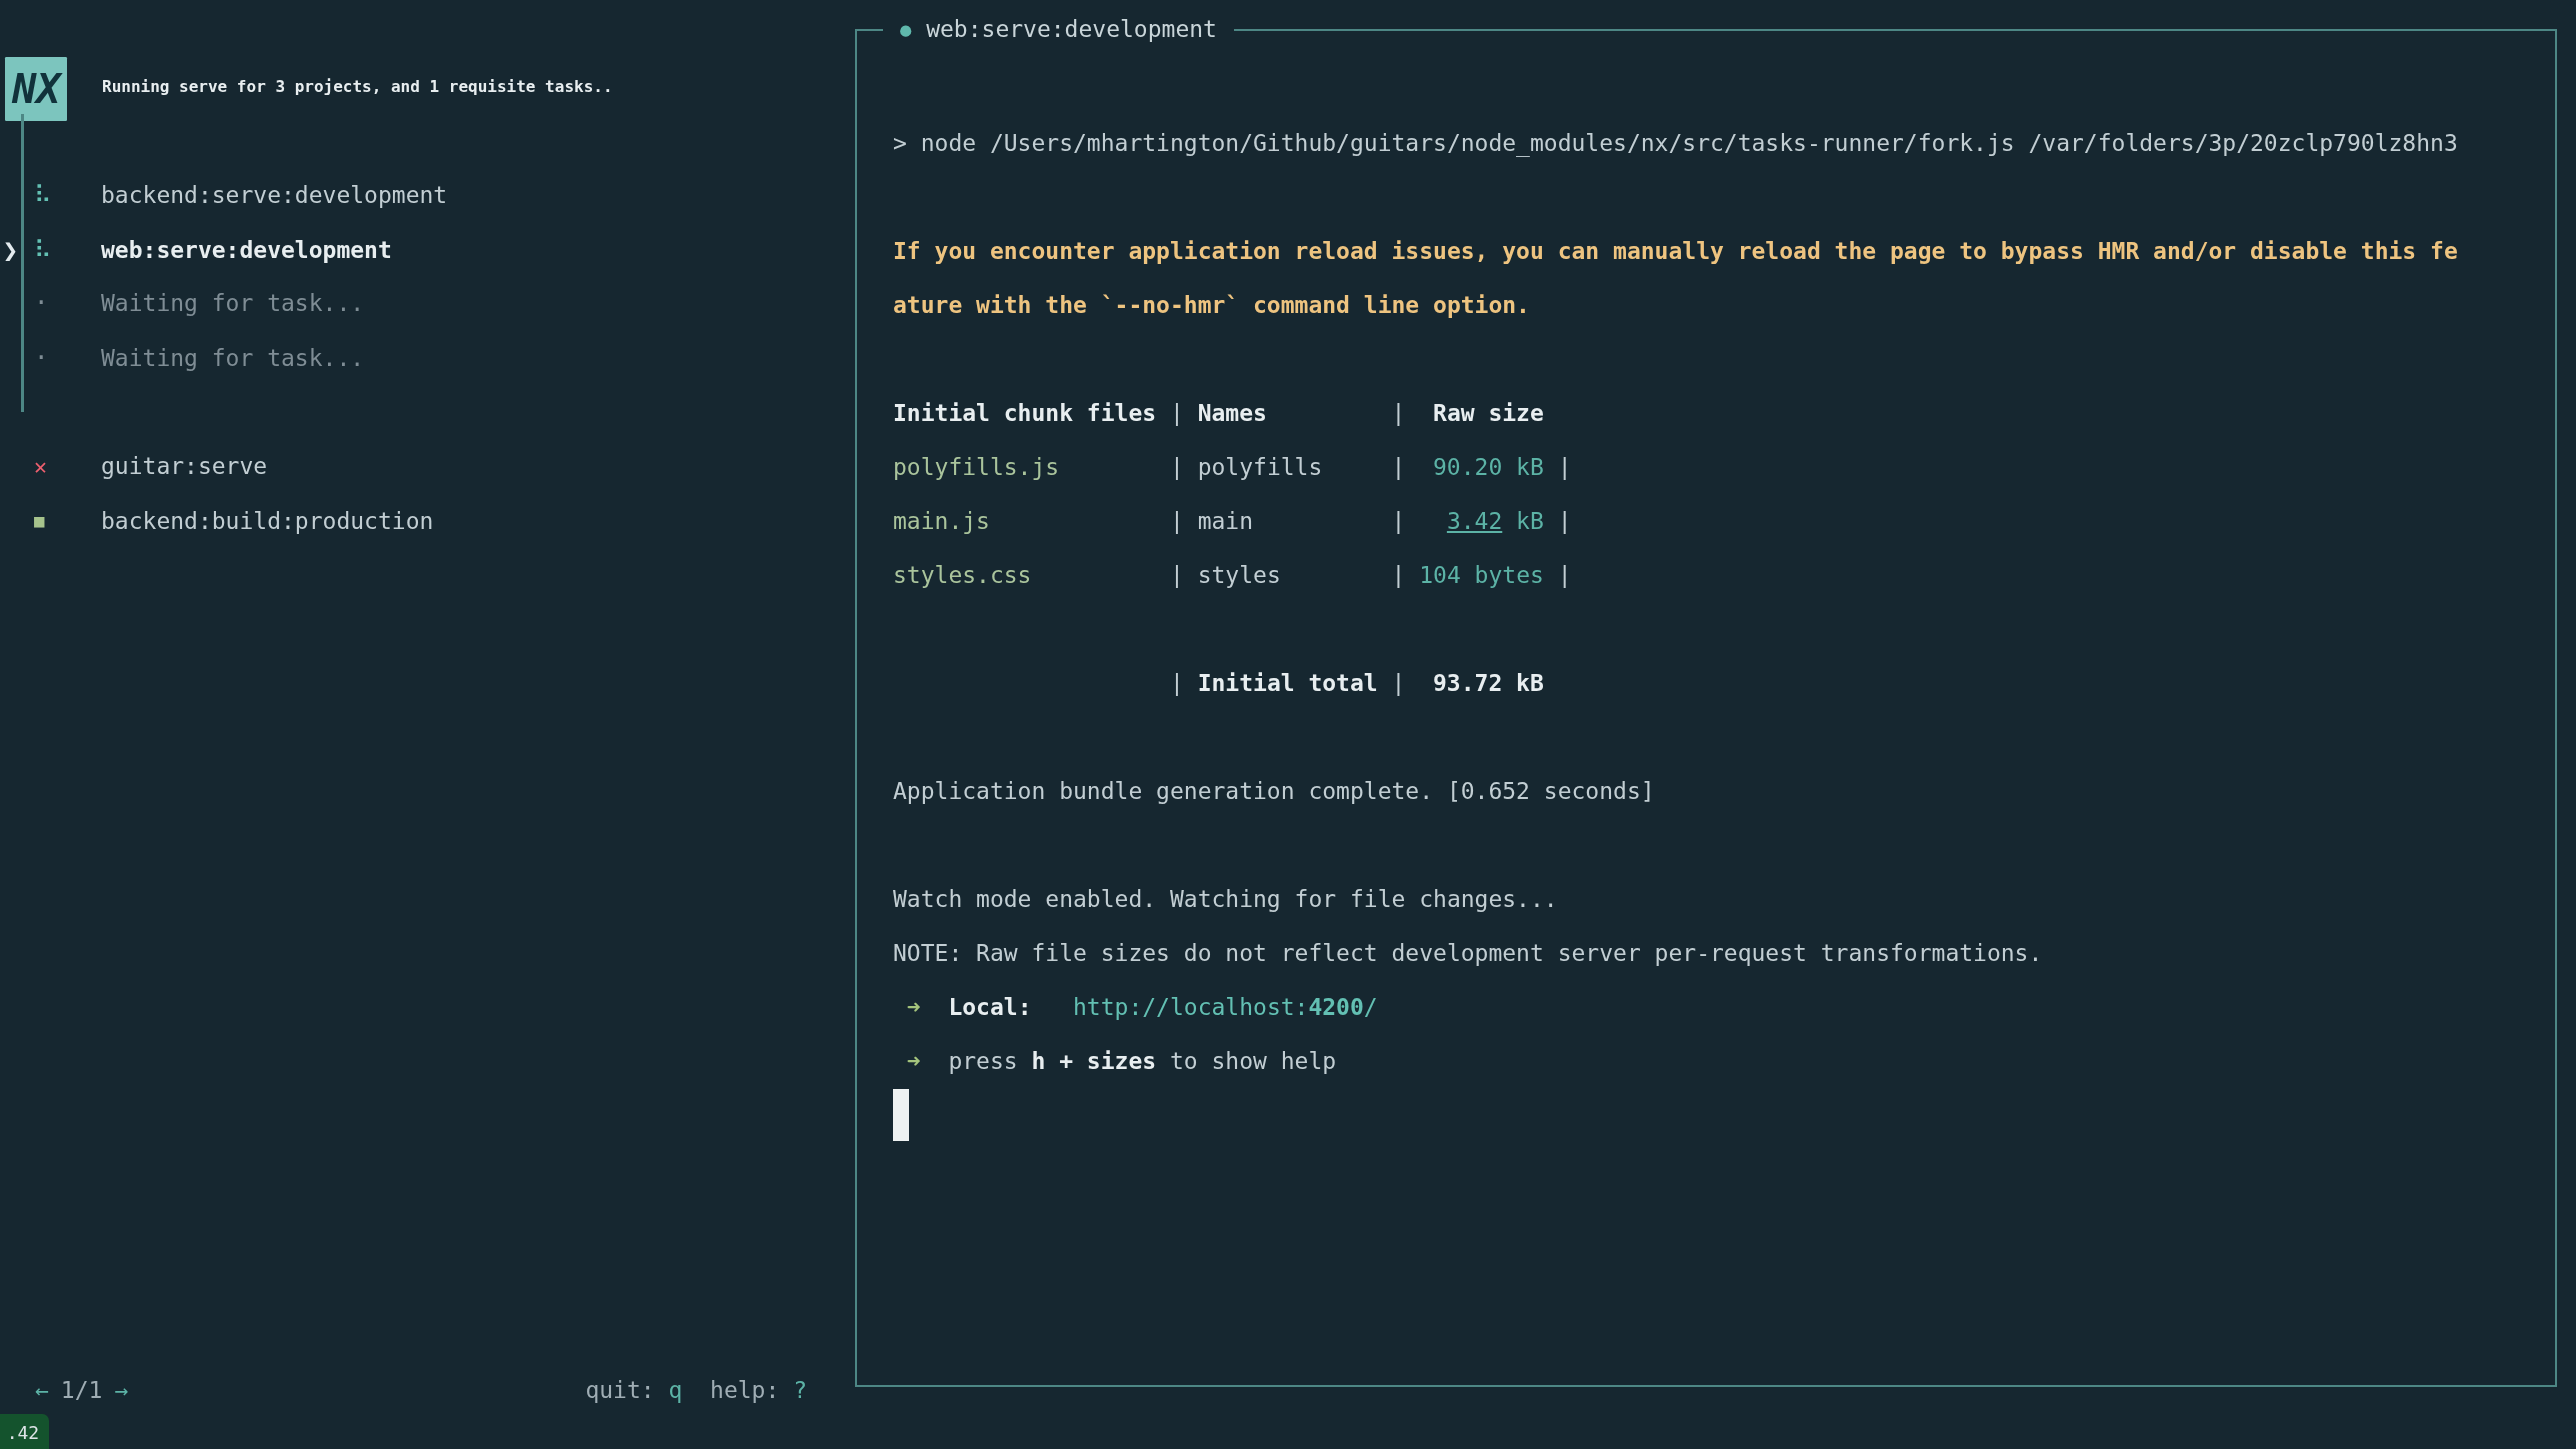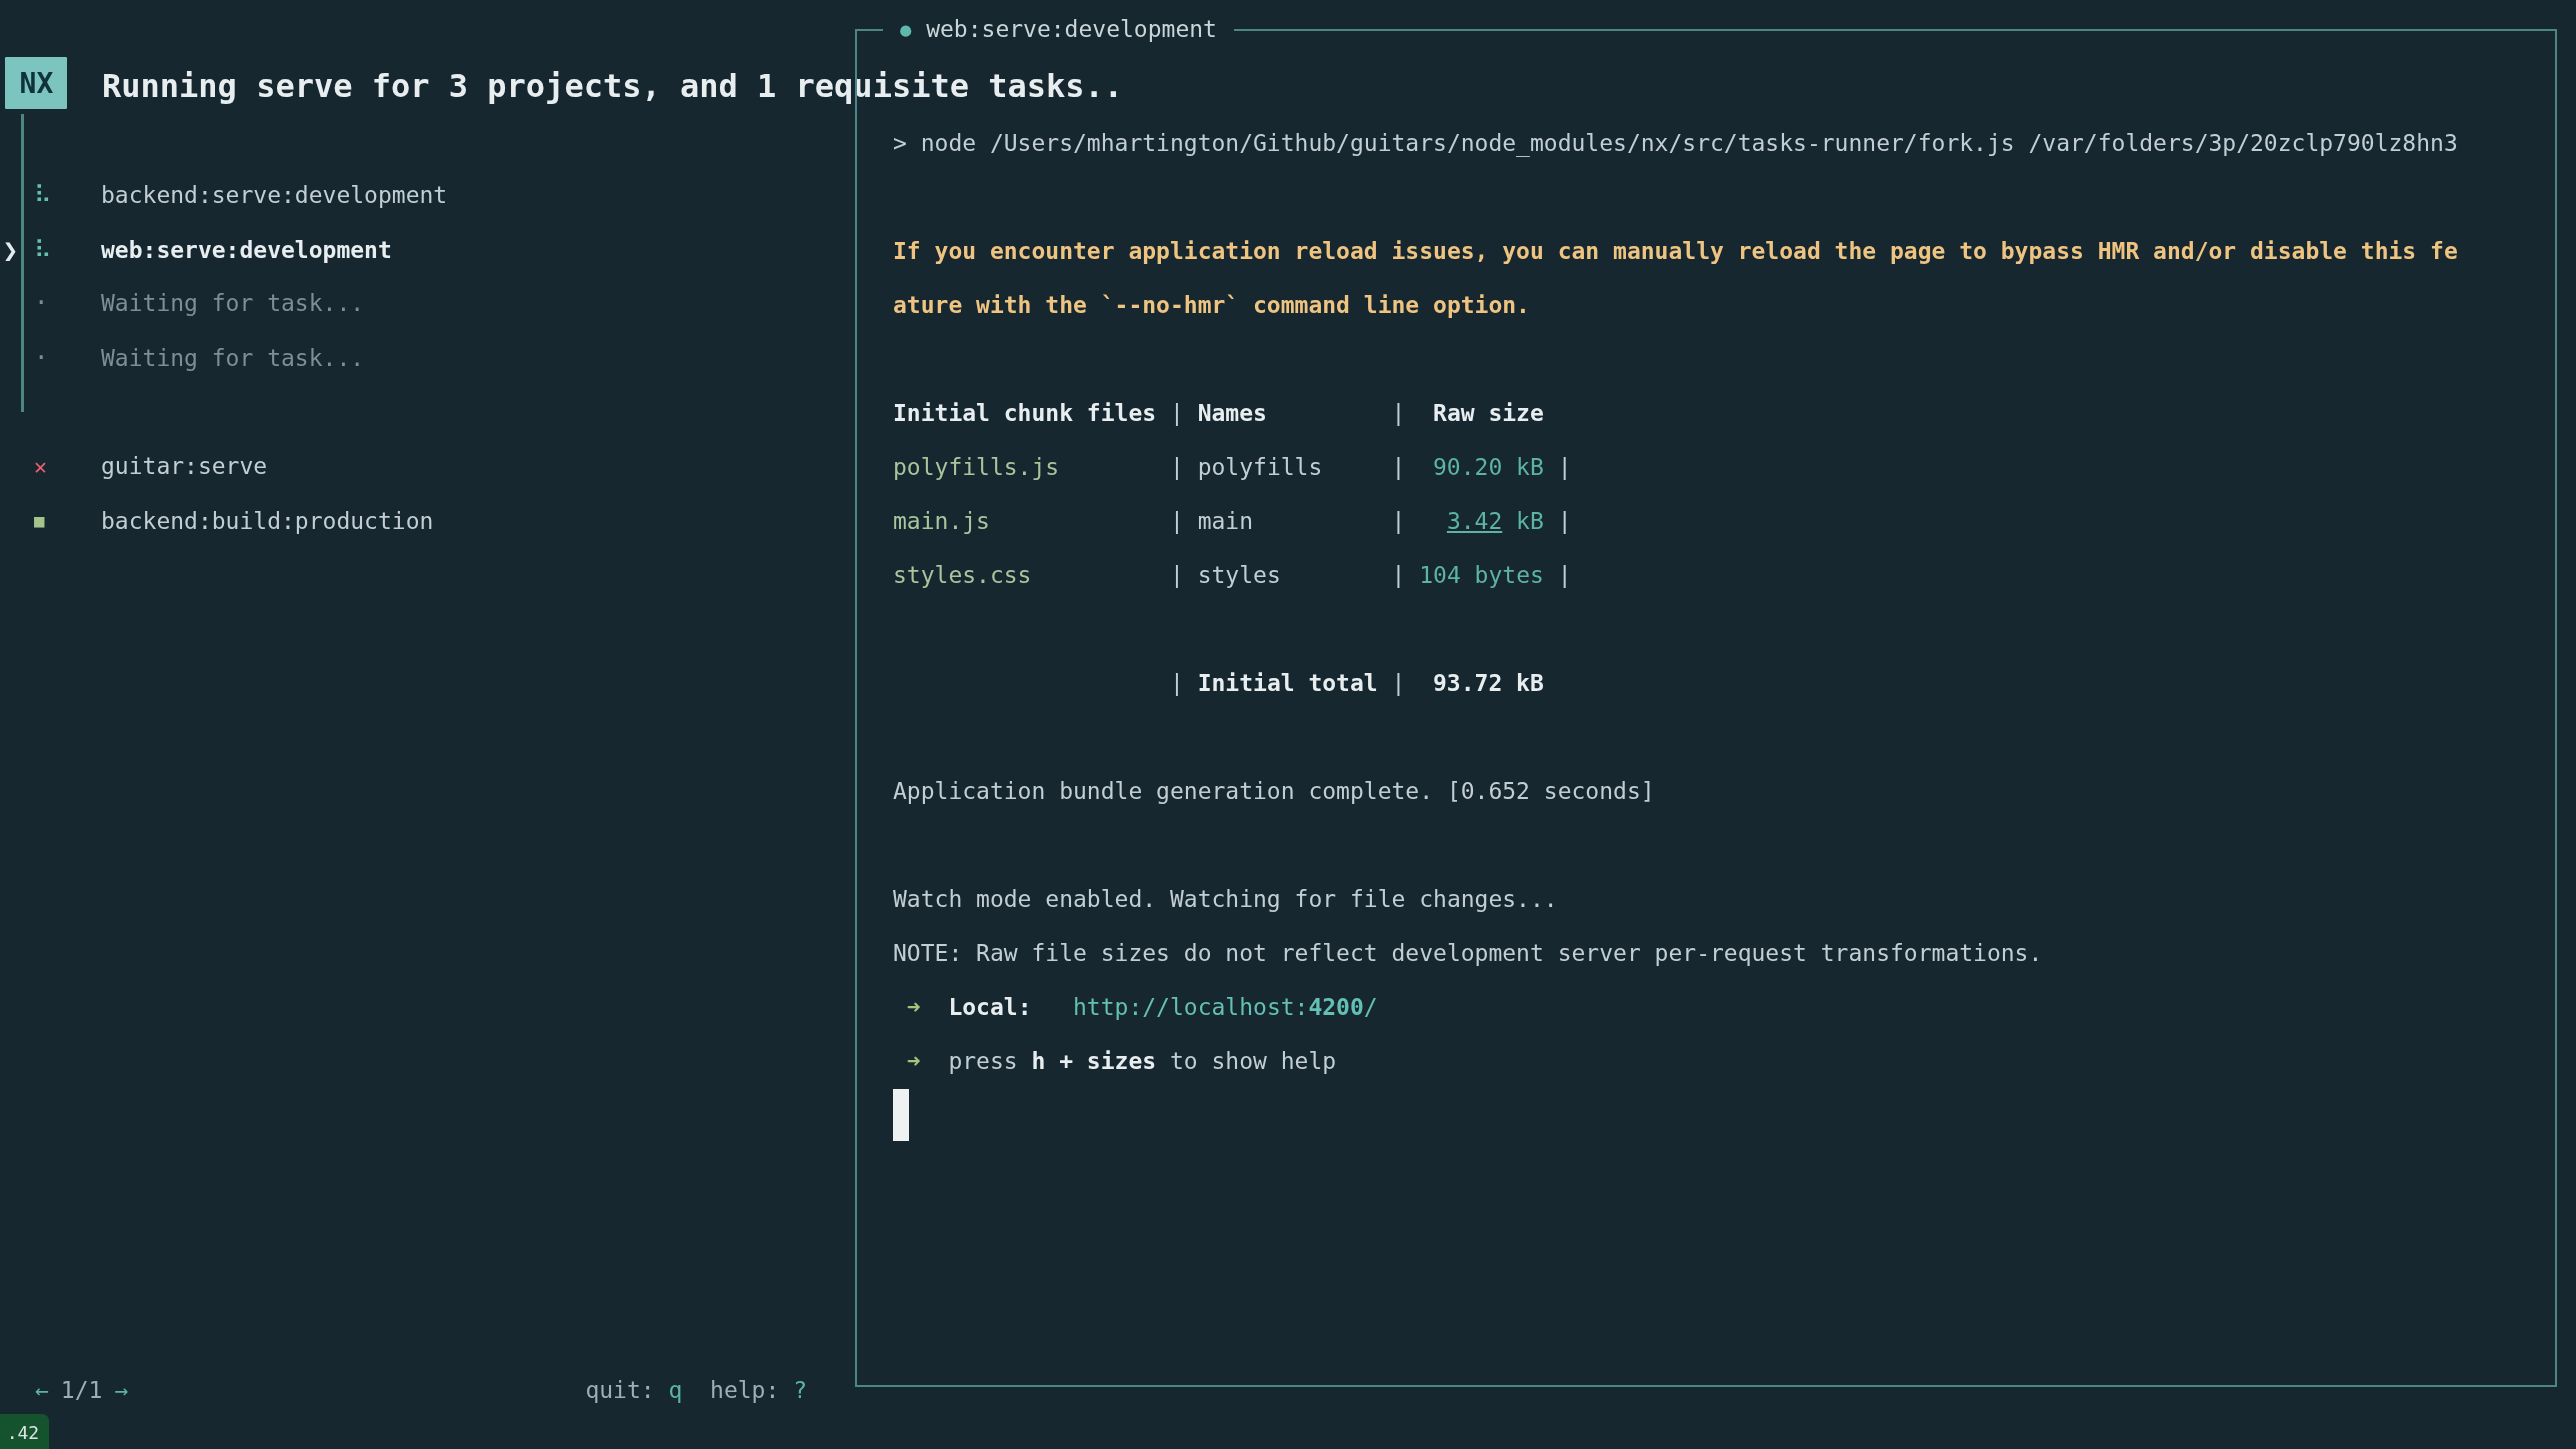--- a/index.html
+++ b/index.html
@@ -14,24 +14,24 @@
   .dim{color:#7f8d95;}
   .teal{color:#5cb3a6;}
   .teal-bright{color:#63c0b3;}
   .sage{color:#aac49c;}
   .yellow{color:#eec480;font-weight:bold;}
   .red{color:#ec5f6e;font-weight:bold;}
   .green{color:#a6c38c;}
   .arrow-green{color:#a4c47c;font-weight:bold;}
 
   
-  .nx-badge{left:5.4px;top:57px;width:62px;height:52px;background:#7cc5be;color:#11323b;
-    display:flex;align-items:center;justify-content:center;font-weight:bold;font-size:28px;border-radius:1.3px;}
+  .nx-badge{left:5.4px;top:57px;width:62px;height:64px;background:#7cc5be;color:#11323b;
+    display:flex;align-items:center;justify-content:center;font-weight:bold;font-size:40px;border-radius:1.3px;font-style:italic;}
   .sidebar-title{left:102px;top:59px;height:54px;display:flex;align-items:center;
-    font-weight:bold;color:#e8eef0;font-size:32px;}
+    font-weight:bold;color:#e8eef0;font-size:16px;}
   .tree-line{left:21px;top:114px;width:2.7px;height:298px;background:#4d8785;}
   .task-row{left:0;width:832px;height:54px;}
   .task-row .sel-arrow{position:absolute;left:2.7px;top:0;height:54px;display:flex;align-items:center;color:#e3ebee;font-size:25.5px;}
   .task-row .t-icon{position:absolute;left:34px;top:0;height:54px;display:flex;align-items:center;font-size:24px;}
   .task-row .t-label{position:absolute;left:101px;top:0;height:54px;display:flex;align-items:center;}
   .t-icon.square-icon{font-size:17.4px;}
   
   .sidebar-footer{left:0;top:1363px;width:835px;height:54px;}
   .pager{position:absolute;left:35px;top:0;height:54px;display:flex;align-items:center;gap:12px;color:#9fadb4;}
   .keyhints{position:absolute;right:28px;top:0;height:54px;display:flex;align-items:center;color:#9fadb4;white-space:pre;}

